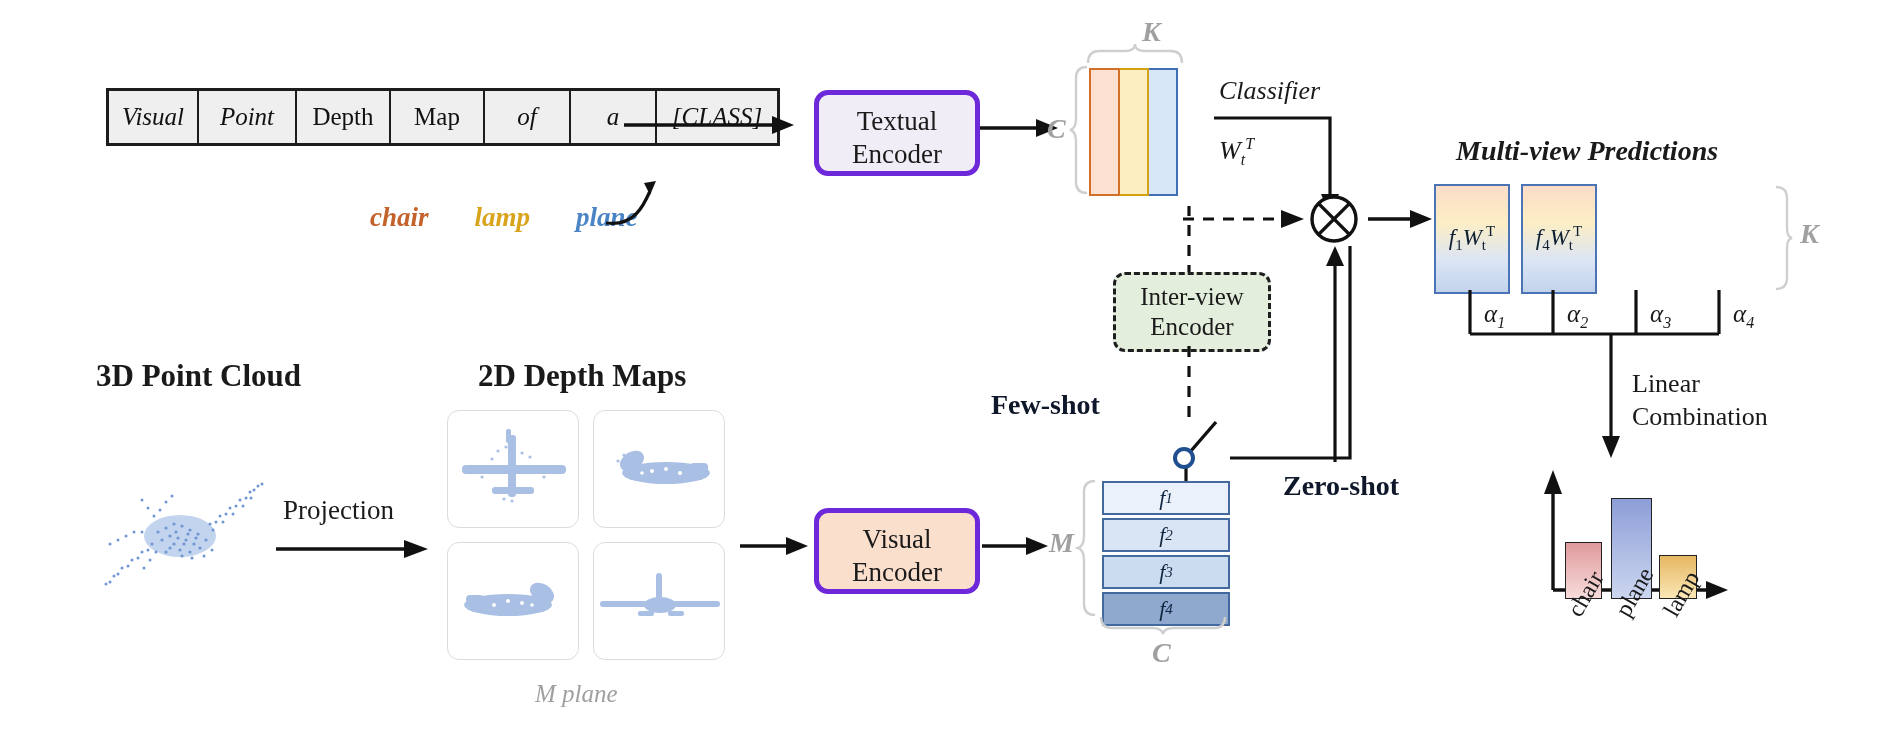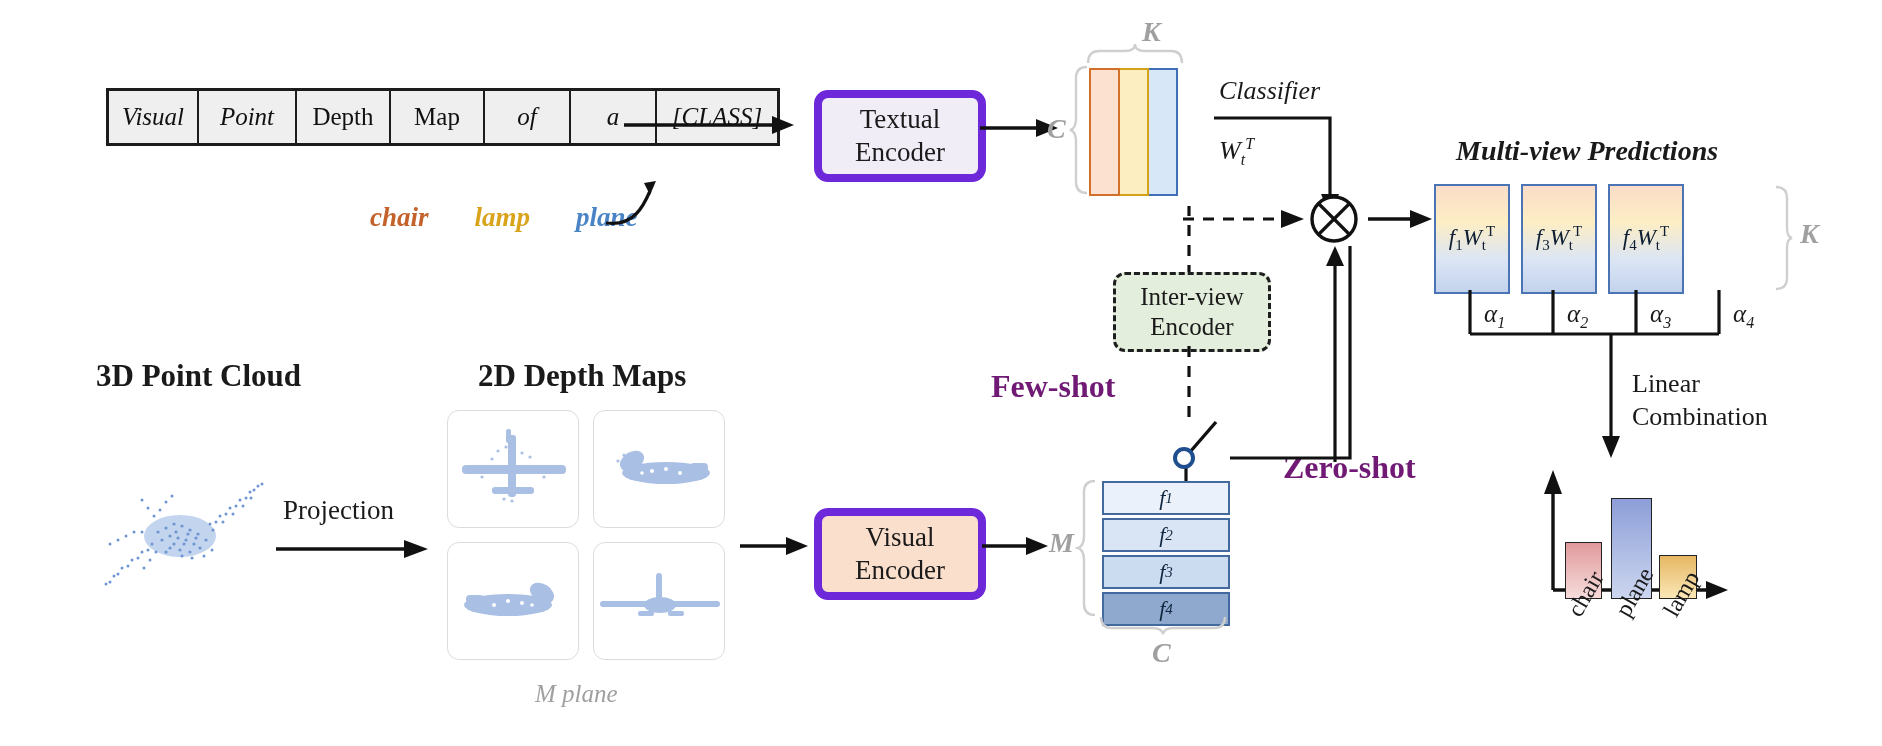--- a/index.html
+++ b/index.html
@@ -19,36 +19,36 @@
     font-size:25px;background:#efefef;color:#111;
   }
   #prompt-row .tok:last-child{border-right:none;}
   .tok.it{font-style:italic;}
 
   
   #class-words{left:370px;top:202px;display:flex;gap:46px;font-style:italic;font-size:27px;font-weight:600;}
 
   
   .encoder{
-    display:flex;flex-direction:column;align-items:center;justify-content:center;
-    border:8px solid #6d28d9;border-radius:14px;font-size:27px;line-height:1.22;
+    display:flex;flex-direction:column;align-items:center;justify-content:flex-end;
+    border:5px solid #6d28d9;border-radius:14px;font-size:27px;line-height:1.22;
   }
   #textual-encoder{left:814px;top:90px;width:156px;height:76px;background:#f1edf7;}
   #visual-encoder{left:814px;top:508px;width:156px;height:76px;background:#fbdfcd;}
 
   
   #adapter{
     left:1113px;top:272px;width:152px;height:74px;background:#e4eedc;
     border:3px dashed #1e1e1e;border-radius:12px;
     display:flex;flex-direction:column;align-items:center;justify-content:center;
     font-size:25px;line-height:1.2;
   }
 
   
-  .mode-label{color:#701a75;font-size:32px;font-weight:700;}
+  .mode-label{color:#0f172a;font-size:28px;font-weight:700;margin-top:21px;}
 
   
   #clf-matrix{left:1089px;top:68px;display:flex;height:124px;}
   #clf-matrix .col{width:27px;height:124px;}
   #clf-matrix .c0{background:#fce0d0;border:2px solid #d2702a;}
   #clf-matrix .c1{background:#fdeec2;border:2px solid #d4a216;border-left:none;}
   #clf-matrix .c2{background:#d8e7f7;border:2px solid #3f6fb5;border-left:none;}
 
   
   #feat-stack{left:1102px;top:481px;display:flex;flex-direction:column;gap:3px;}
@@ -190,23 +190,20 @@
 
   <svg class="abs" style="left:1324px;top:246px" width="22" height="216">
     <line x1="11" y1="216" x2="11" y2="18" stroke="#111" stroke-width="3.2"></line>
     <path d="M2,20 L11,0 L20,20 Z" fill="#111"></path>
   </svg>
 
   <div class="abs heading ital" style="left:1456px;top:135px;font-size:28px">Multi-view Predictions</div>
   <div class="abs" id="pred-row">
     <div class="pbox">
       <span><i>f</i><sub style="font-size:15px">1</sub><i>W</i><sub style="font-size:15px">t</sub><sup style="font-size:15px">T</sup></span>
-    </div>
-    <div class="pbox">
-      <span><i>f</i><sub style="font-size:15px">3</sub><i>W</i><sub style="font-size:15px">t</sub><sup style="font-size:15px">T</sup></span>
     </div>
     <div class="pbox">
       <span><i>f</i><sub style="font-size:15px">4</sub><i>W</i><sub style="font-size:15px">t</sub><sup style="font-size:15px">T</sup></span>
     </div>
   </div>
 
   <svg class="abs" style="left:1775px;top:186px" width="18" height="104">
     <path d="M1,1 Q12,1 12,12 L12,42 Q12,51 17,52 Q12,53 12,62 L12,92 Q12,103 1,103" stroke="#cfcfcf" stroke-width="2.4" fill="none"></path>
   </svg>
   <div class="abs heading ital grey" style="left:1800px;top:218px;font-size:28px">K</div>

